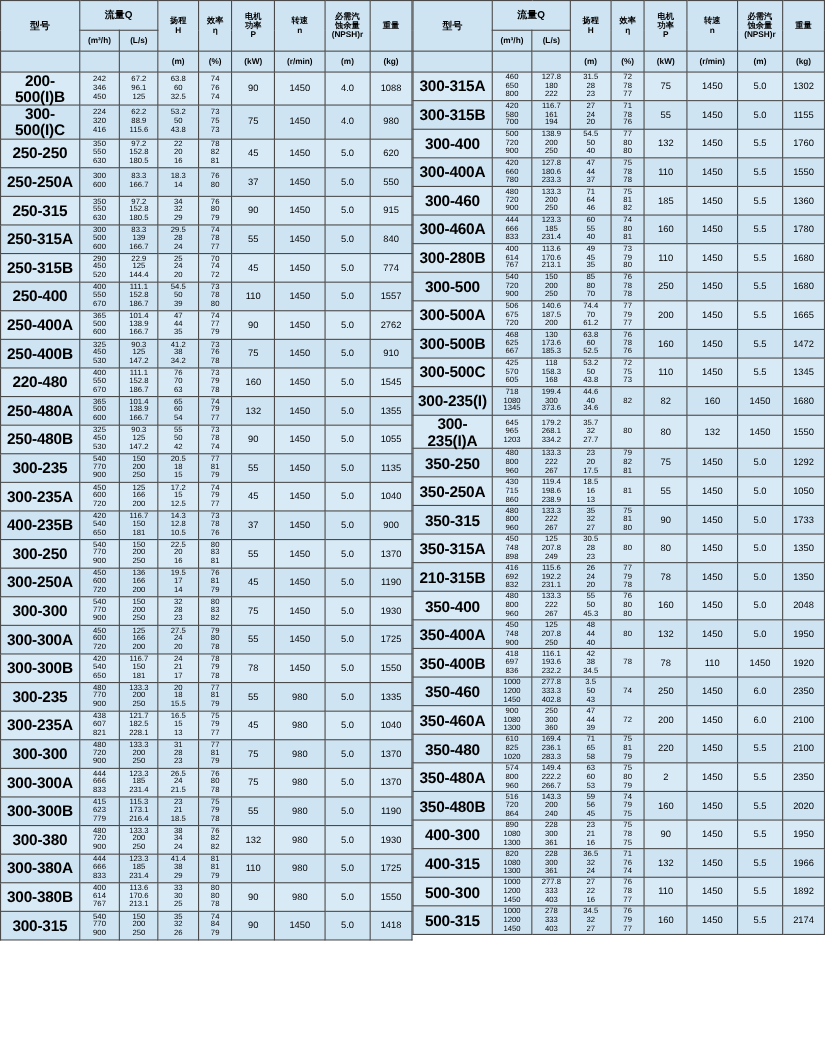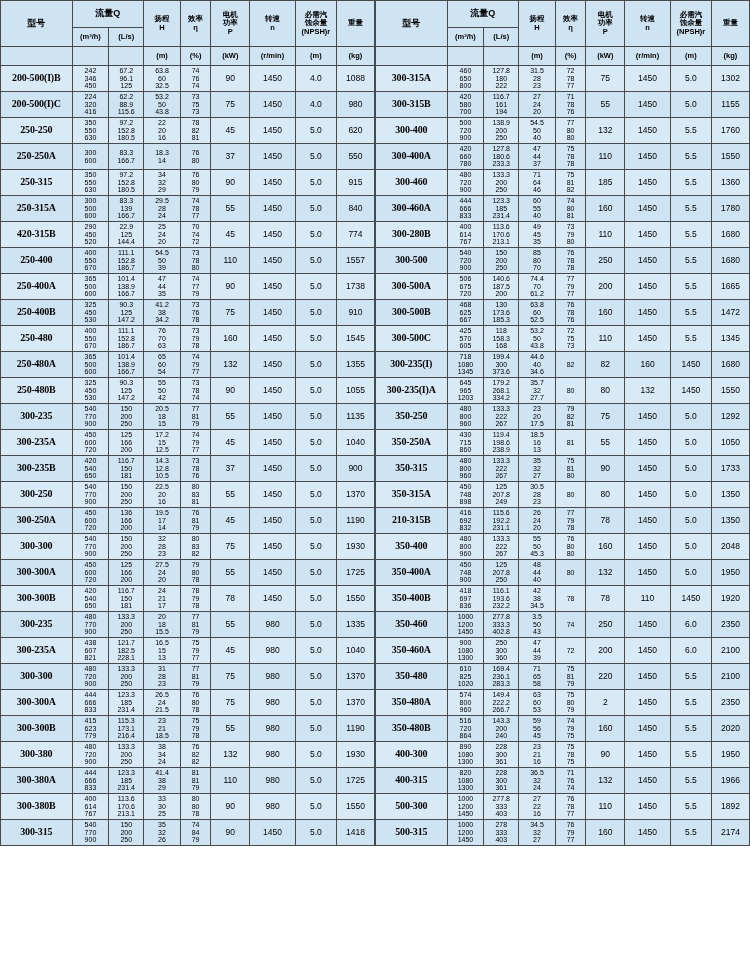--- a/index.html
+++ b/index.html
@@ -4,21 +4,21 @@
 <style>
   html,body{margin:0;padding:0;background:#ffffff;}
   body{width:750px;height:955px;font-family:"Liberation Sans","DejaVu Sans",sans-serif;color:#000;}
   .page{width:750px;height:955px;display:flex;gap:0;}
   .half{width:375px;}
   table{border-collapse:collapse;width:375px;table-layout:fixed;}
   td,th{border:1px solid #4a4a4a;text-align:center;vertical-align:middle;padding:0;font-size:8px;line-height:1.05;}
   thead th{background:#cfe4f2;font-weight:bold;}
   tbody td{background:#d8eaf6;}
   tbody tr.alt td{background:#cfe4f2;}
-  .model{font-size:10px;font-weight:bold;letter-spacing:-0.2px;font-family:Liberation Serif, serif;}
+  .model{font-size:14px;font-weight:bold;letter-spacing:-0.2px;}
   .stack{display:block;font-size:7px;line-height:1.12;white-space:pre-line;}
   .hd1{font-size:9px;font-weight:bold;line-height:1.15;}
   .hd2{font-size:7.5px;font-weight:bold;line-height:1.1;}
   .unit{font-size:7.5px;font-weight:bold;}
   .num{font-size:8.5px;}
   
   col.c-model{width:66px;}
   col.c-q1{width:34px;}
   col.c-q2{width:32px;}
   col.c-h{width:34px;}
@@ -99,21 +99,21 @@
               <span class="stack">74
 76
 74</span>
             </td>
             <td><span class="num">90</span></td>
             <td><span class="num">1450</span></td>
             <td><span class="num">4.0</span></td>
             <td><span class="num">1088</span></td>
           </tr>
           <tr class="alt">
-            <td><span class="model">200-500(I)C</span></td>
+            <td><span class="model">300-500(I)C</span></td>
             <td>
               <span class="stack">224
 320
 416</span>
             </td>
             <td>
               <span class="stack">62.2
 88.9
 115.6</span>
             </td>
@@ -230,21 +230,21 @@
               <span class="stack">74
 78
 77</span>
             </td>
             <td><span class="num">55</span></td>
             <td><span class="num">1450</span></td>
             <td><span class="num">5.0</span></td>
             <td><span class="num">840</span></td>
           </tr>
           <tr>
-            <td><span class="model">420-315B</span></td>
+            <td><span class="model">250-315B</span></td>
             <td>
               <span class="stack">290
 450
 520</span>
             </td>
             <td>
               <span class="stack">22.9
 125
 144.4</span>
             </td>
@@ -308,21 +308,21 @@
 35</span>
             </td>
             <td>
               <span class="stack">74
 77
 79</span>
             </td>
             <td><span class="num">90</span></td>
             <td><span class="num">1450</span></td>
             <td><span class="num">5.0</span></td>
-            <td><span class="num">1738</span></td>
+            <td><span class="num">2762</span></td>
           </tr>
           <tr class="alt">
             <td><span class="model">250-400B</span></td>
             <td>
               <span class="stack">325
 450
 530</span>
             </td>
             <td>
               <span class="stack">90.3
@@ -338,21 +338,21 @@
               <span class="stack">73
 76
 78</span>
             </td>
             <td><span class="num">75</span></td>
             <td><span class="num">1450</span></td>
             <td><span class="num">5.0</span></td>
             <td><span class="num">910</span></td>
           </tr>
           <tr>
-            <td><span class="model">250-480</span></td>
+            <td><span class="model">220-480</span></td>
             <td>
               <span class="stack">400
 550
 670</span>
             </td>
             <td>
               <span class="stack">111.1
 152.8
 186.7</span>
             </td>
@@ -473,21 +473,21 @@
               <span class="stack">74
 79
 77</span>
             </td>
             <td><span class="num">45</span></td>
             <td><span class="num">1450</span></td>
             <td><span class="num">5.0</span></td>
             <td><span class="num">1040</span></td>
           </tr>
           <tr class="alt">
-            <td><span class="model">300-235B</span></td>
+            <td><span class="model">400-235B</span></td>
             <td>
               <span class="stack">420
 540
 650</span>
             </td>
             <td>
               <span class="stack">116.7
 150
 181</span>
             </td>

